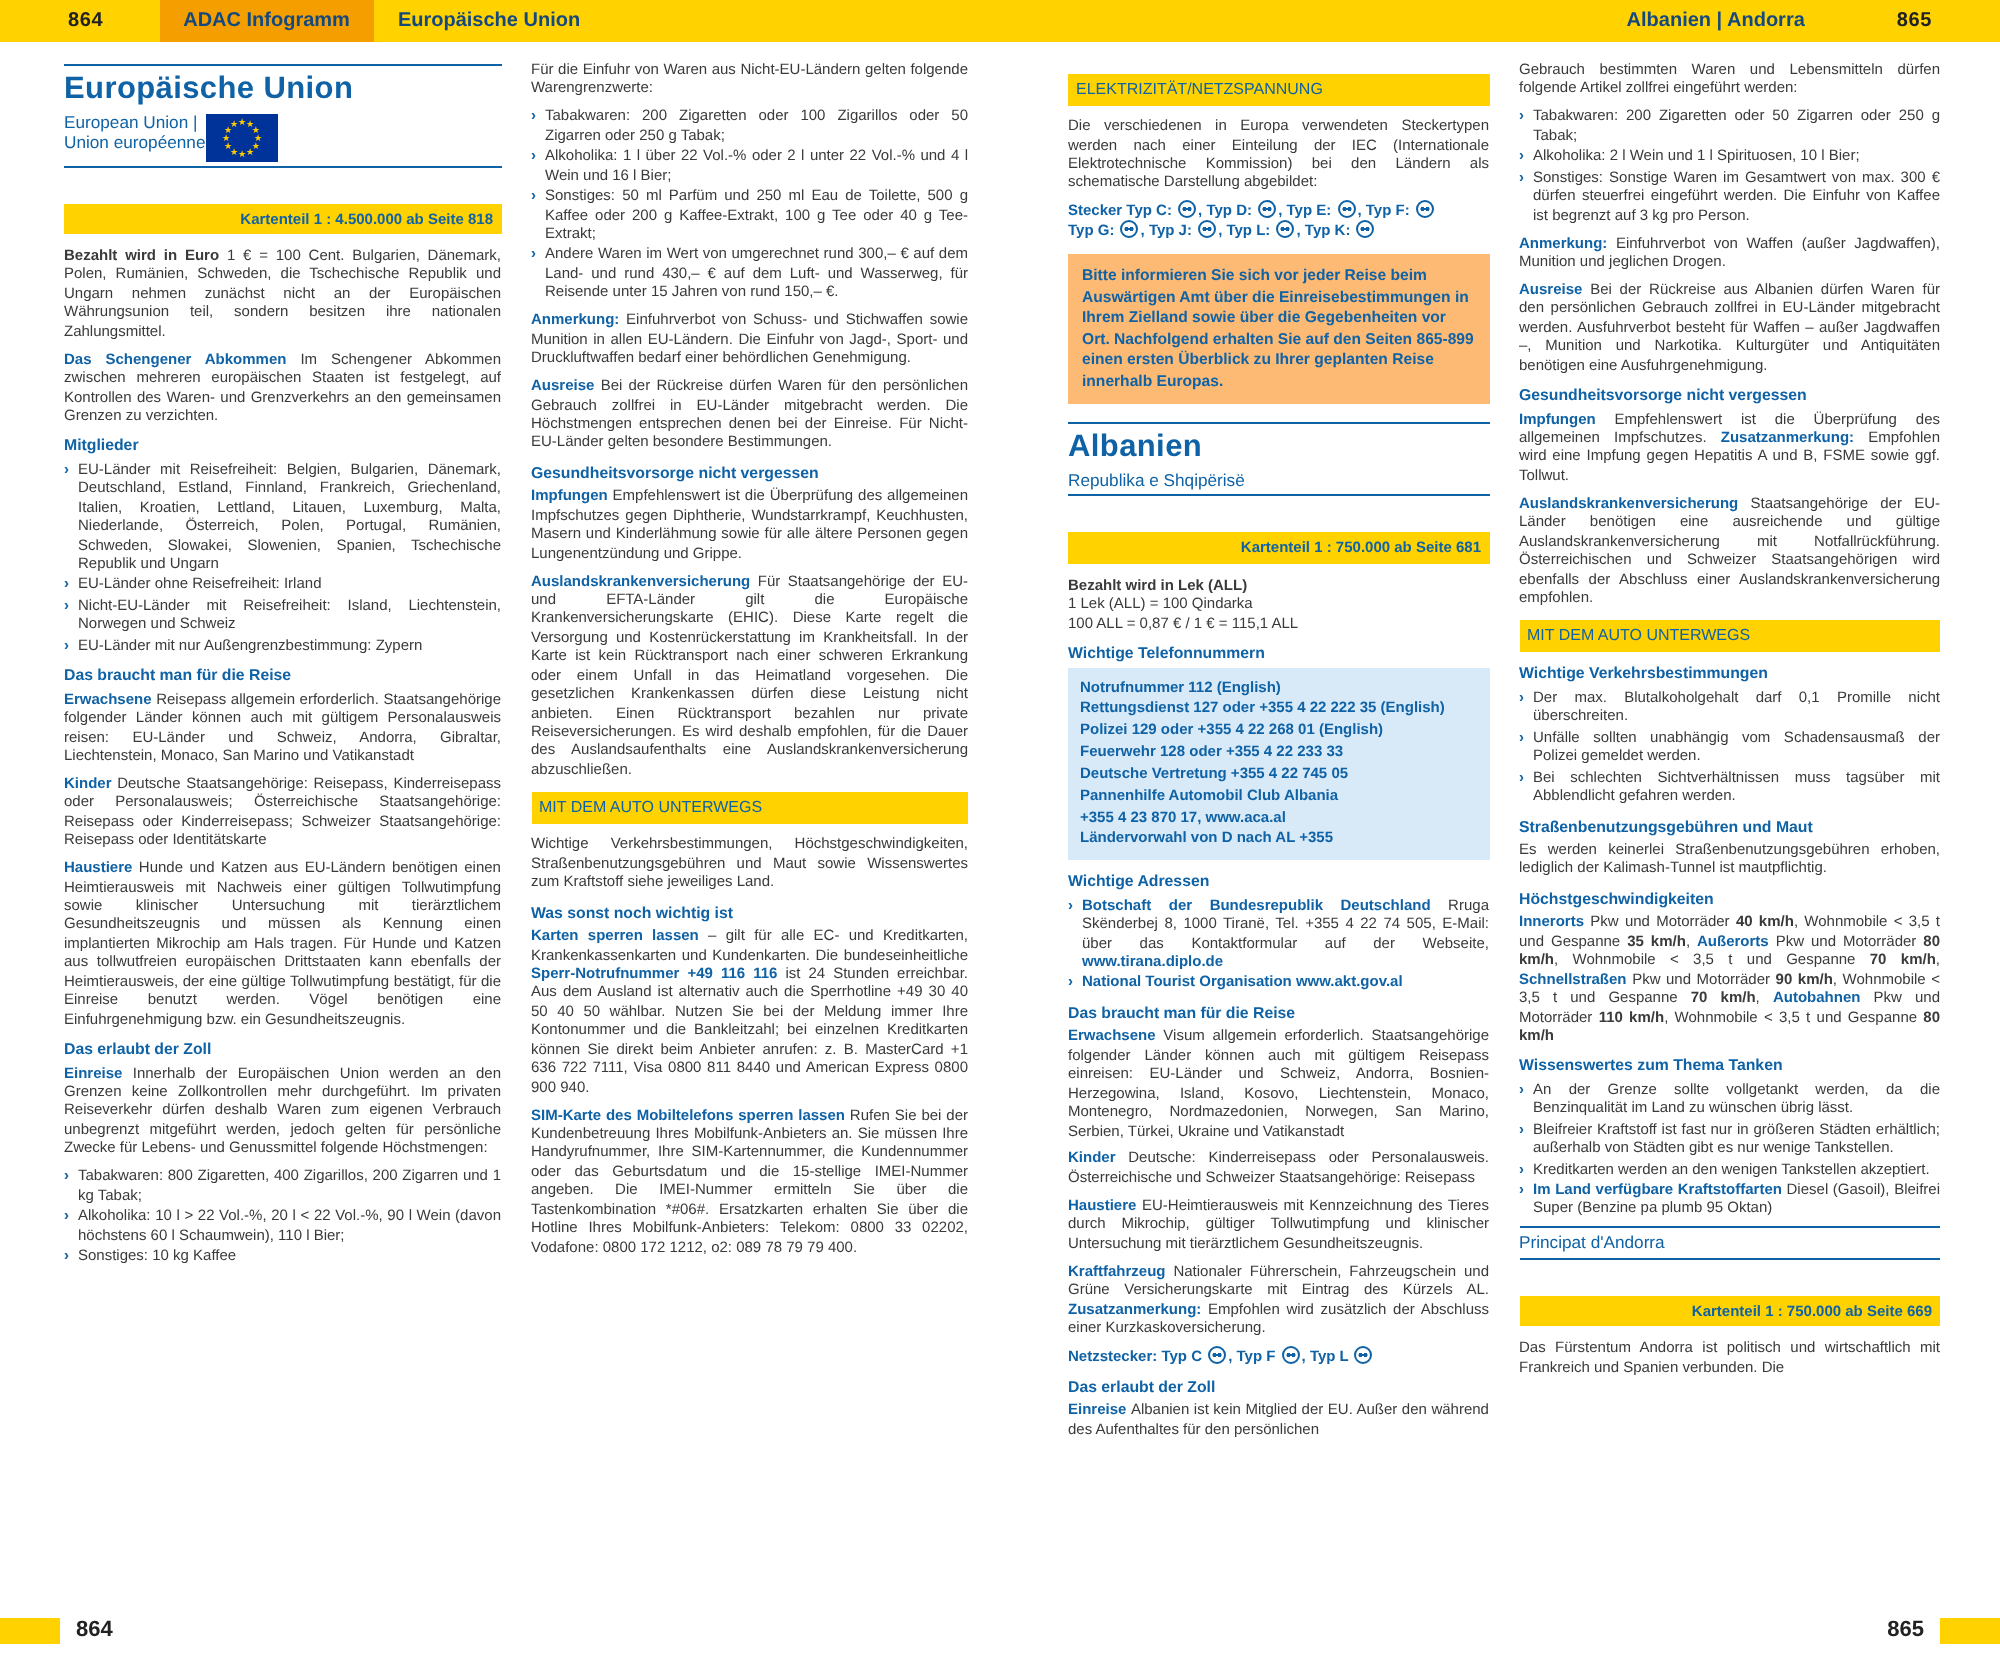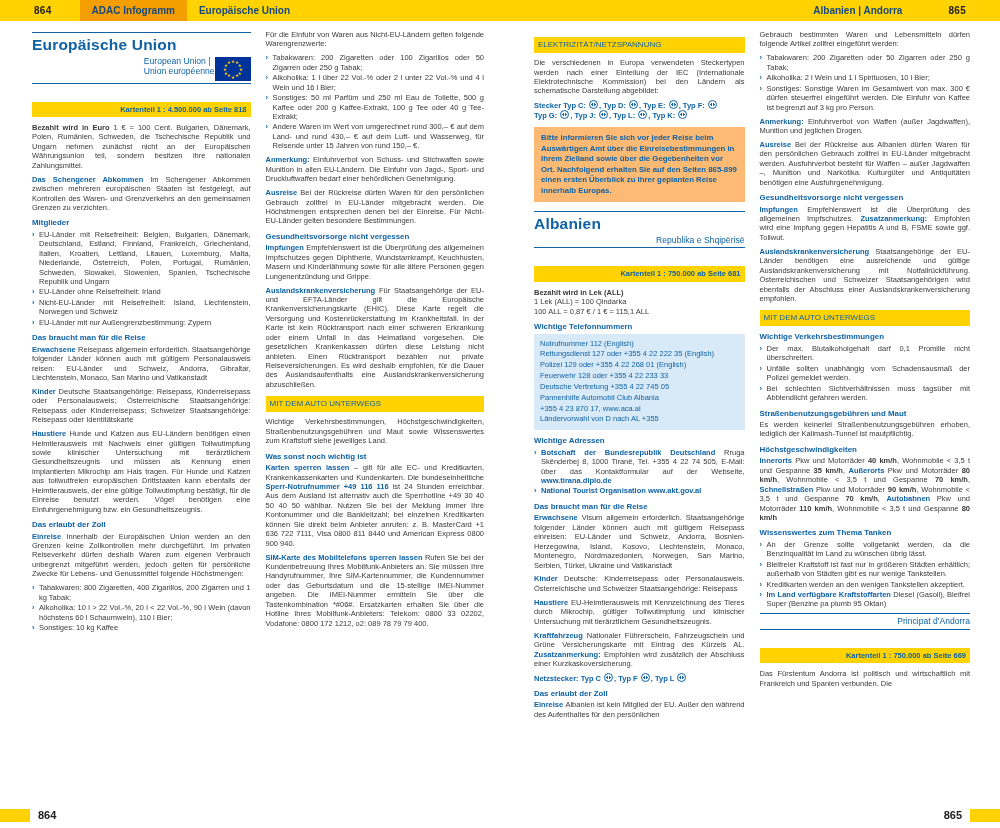--- a/index.html
+++ b/index.html
@@ -20,32 +20,32 @@
   
   .pagebody{flex:1 1 auto;display:flex;gap:15px;padding:9px 16px 2px 32px;overflow:hidden}
   .pb-right{padding:9px 30px 2px 34px}
   .col{flex:1 1 0;min-width:0;font-size:7.5px;line-height:1.26}
   .p{text-align:justify;margin-bottom:4.5px}
   .b{font-weight:bold}
   .blue{color:#0f62a5}
   .h2{color:#0f62a5;font-weight:bold;font-size:7.9px;margin:6px 0 1.5px}
   .yellowbar{background:#ffd200;color:#0f62a5;font-weight:normal;font-size:8px;padding:3px 4px;margin:7px 0 5px}
   .notebox{background:#fdba74;color:#0f62a5;font-weight:bold;font-size:7.8px;line-height:1.35;padding:6px 7px;margin:7px 0 9px}
-  .phonebox{background:#d8eaf8;color:#0f62a5;font-weight:normal;padding:5px 6px;margin:1px 0 6px;line-height:1.38}
+  .phonebox{background:#d8eaf8;color:#0f62a5;font-weight:bold;padding:5px 6px;margin:1px 0 6px;line-height:1.38}
   .phoneline{margin-bottom:.5px}
   .ul{margin-bottom:4.5px}
   .li{display:flex;margin-bottom:1px}
   .marker{color:#0f62a5;font-weight:bold;flex:0 0 7px}
   .litext{flex:1;text-align:justify}
 
   
   .country{margin:1px 0 6px}
   .rule{height:1px;background:#0f62a5;margin:2px 0}
   .cname{color:#0f62a5;font-weight:bold;font-size:15.5px;letter-spacing:.2px;margin:1px 0 0}
-  .subrow{display:flex;justify-content:flex-end;align-items:flex-start;margin:1px 0 2px}
+  .subrow{display:flex;justify-content:flex-start;align-items:flex-start;margin:1px 0 2px}
   .csub{color:#0f62a5;font-size:8.6px;line-height:1.22}
   .flagwrap{display:inline-block;line-height:0;margin-top:1px}
   .mapref{background:#ffd200;color:#0f62a5;font-weight:bold;text-align:right;font-size:7.5px;padding:3px 4px;margin-top:18px}
 
   
   .plug{display:inline-block;width:9px;height:9px;border:1px solid #0f62a5;border-radius:50%;vertical-align:-1.5px;margin:0 1px;
         background:radial-gradient(1.1px 1.1px at 33% 50%,#0f62a5 98%,transparent 100%),
                    radial-gradient(1.1px 1.1px at 67% 50%,#0f62a5 98%,transparent 100%)}
 
   

